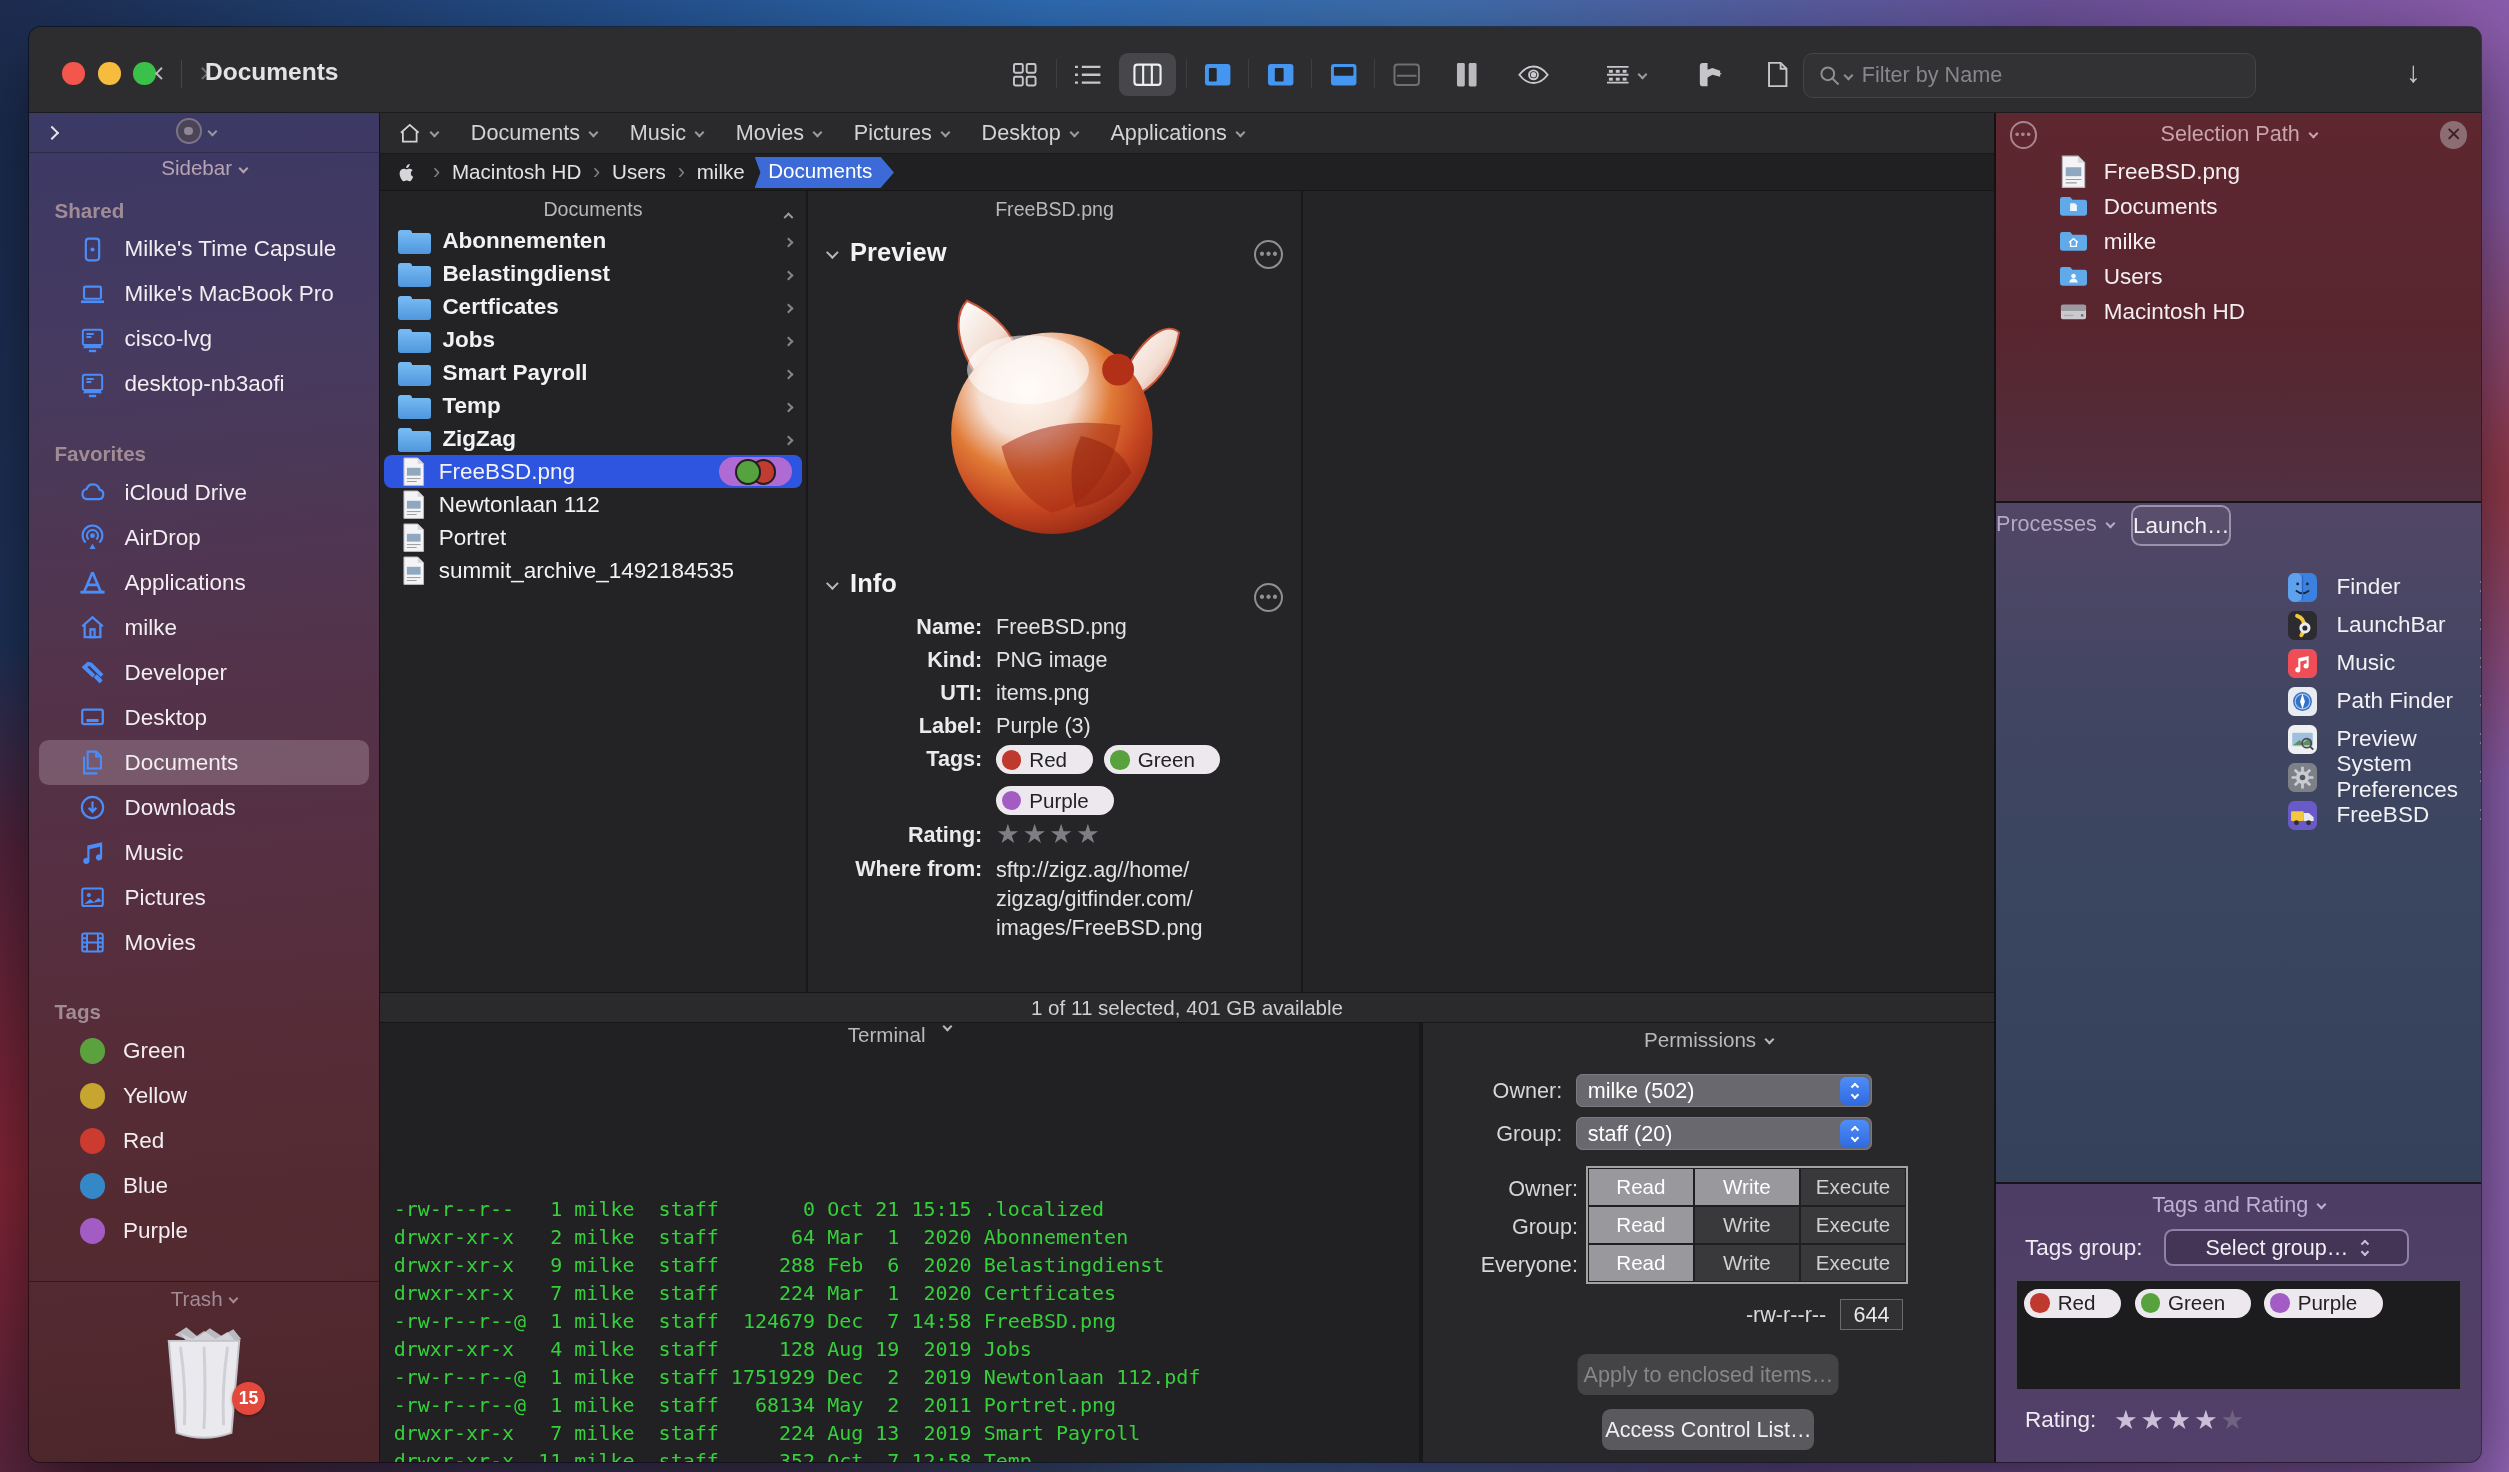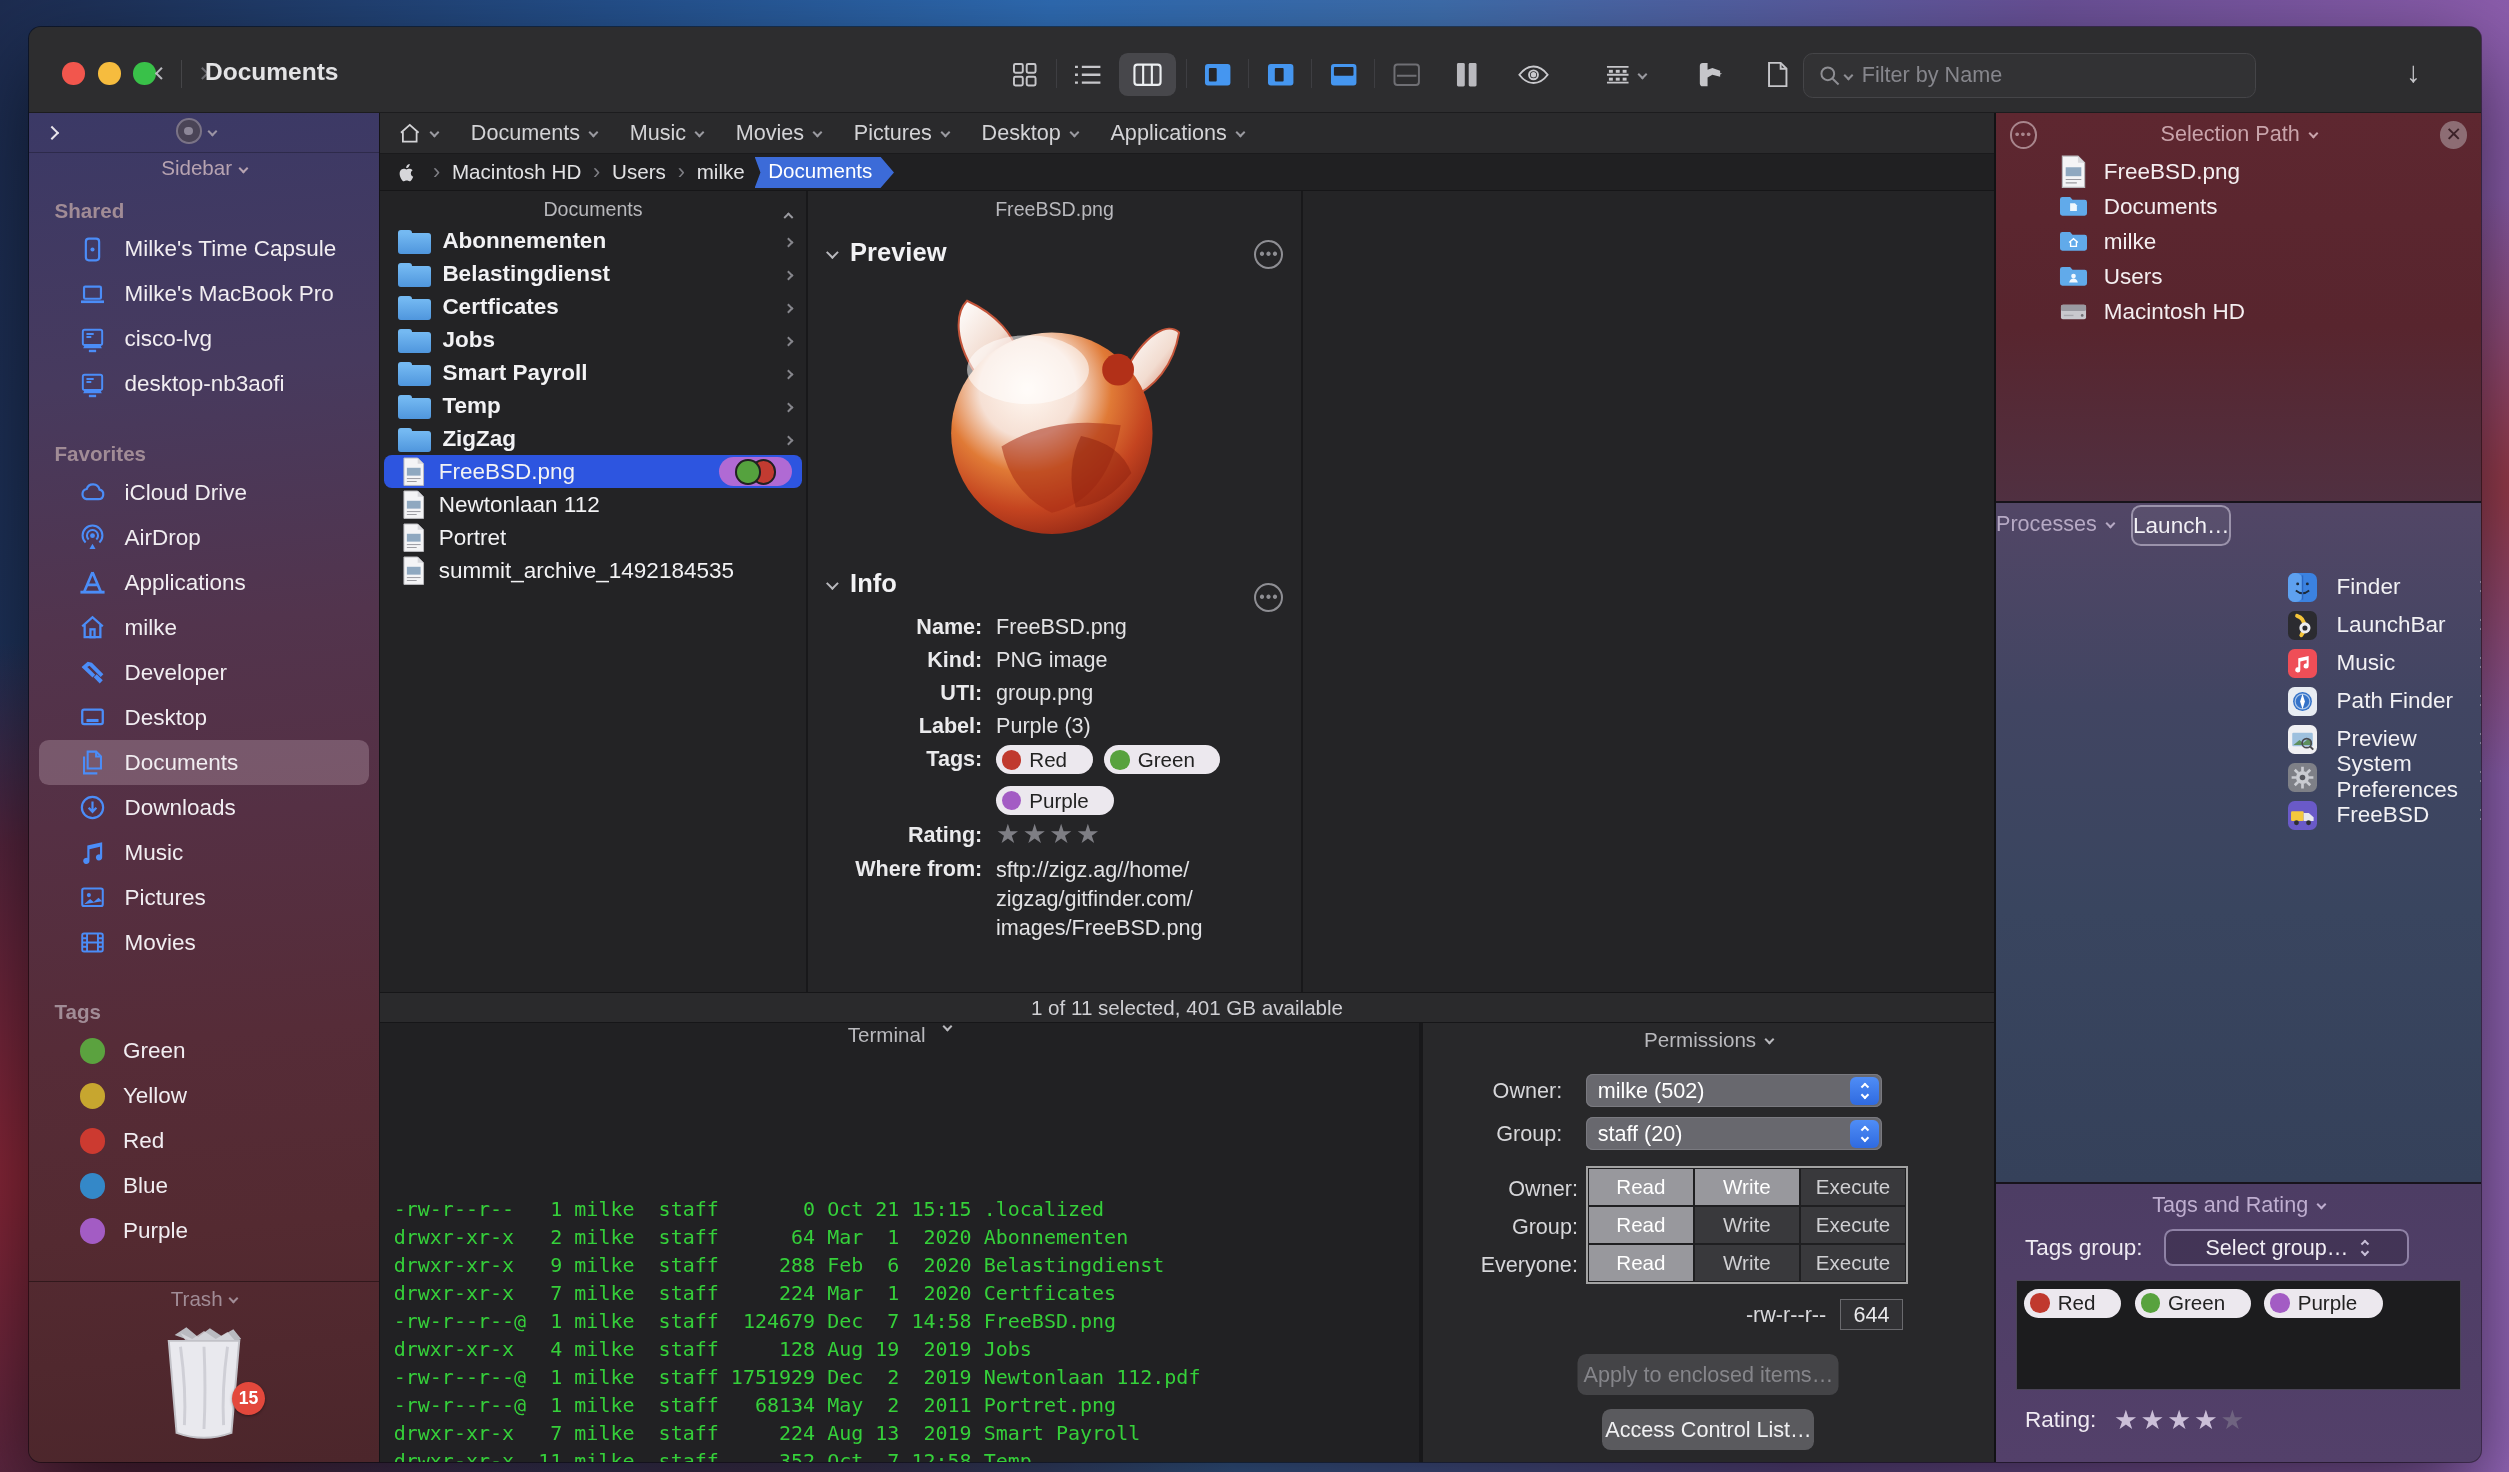--- a/index.html
+++ b/index.html
@@ -123,21 +123,21 @@
   .term-head { height:33px; display:flex; align-items:flex-start; justify-content:center; gap:19px; color:#b9b9bd; font-size:20.6px; }
   .term-body { flex:1; padding:7.8px 0 0 13.7px; font-family:"DejaVu Sans Mono","Liberation Mono",monospace; font-size:20px;
     line-height:28px; color:#35d03a; white-space:pre; }
 
   .bsplit { width:3.9px; background:#18181a; }
   .perms { flex:1; background:#28282a; position:relative; font-size:21.6px; }
   .perm-head { height:33px; display:flex; align-items:center; justify-content:center; gap:9.8px; color:#b9b9bd; font-size:20.6px; }
   .prow { position:absolute; display:flex; align-items:center; }
   .plab { text-align:right; color:#d6d6d9; padding-right:13.7px; }
   .pselect { width:296px; height:33px; background:#68686e; border-radius:6.9px; display:flex; align-items:center; padding-left:11.8px;
-    color:#fff; position:relative; box-shadow:inset 0 0 0 1px #7a7a80;margin-left:10px; }
+    color:#fff; position:relative; box-shadow:inset 0 0 0 1px #7a7a80; }
   .pselect .stepper { position:absolute; right:2.9px; top:2.9px; width:29px; height:27.4px; border-radius:5.9px;
     background:linear-gradient(#4f8df6,#2f6ae0); display:flex; flex-direction:column; align-items:center; justify-content:center; gap:2px; color:#fff; }
   .pgrid { position:absolute; left:163px; top:143px; display:grid; grid-template-columns:106px 106px 106px; grid-auto-rows:38px;
     border:2px solid #a3a3a3; }
   .pcell { border:1px solid #1f1f21; background:#39393c; color:#cfcfd2; display:flex; align-items:center; justify-content:center; font-size:20.6px; }
   .pcell.on { background:#98989d; color:#fff; }
   .pgrid-lab { position:absolute; width:153px; text-align:right; color:#d6d6d9; }
   .octal-row { position:absolute; left:0; top:276px; width:480px; display:flex; align-items:center; justify-content:flex-end; gap:13.7px; color:#d9d9dc; }
   .octal-box { width:63px; height:31px; border:1px solid #6a6a6e; background:#313134; display:flex; align-items:center; justify-content:center; color:#e8e8ea; }
   .pbtn { position:absolute; left:50%; transform:translateX(-50%); height:41px; border-radius:8.8px; display:flex; align-items:center; justify-content:center; font-size:21.6px; }
@@ -735,21 +735,21 @@
             <div class="inf-row">
                 <span class="inf-lab">Name:</span>
                 <span class="inf-val">FreeBSD.png</span>
               </div>
             <div class="inf-row">
                 <span class="inf-lab">Kind:</span>
                 <span class="inf-val">PNG image</span>
               </div>
             <div class="inf-row">
                 <span class="inf-lab">UTI:</span>
-                <span class="inf-val">group.png</span>
+                <span class="inf-val">items.png</span>
               </div>
             <div class="inf-row">
                 <span class="inf-lab">Label:</span>
                 <span class="inf-val">Purple (3)</span>
               </div>
             <div class="inf-row">
                 <span class="inf-lab">Tags:</span>
               <span class="pillrow">
 
               <span class="tagpill">

